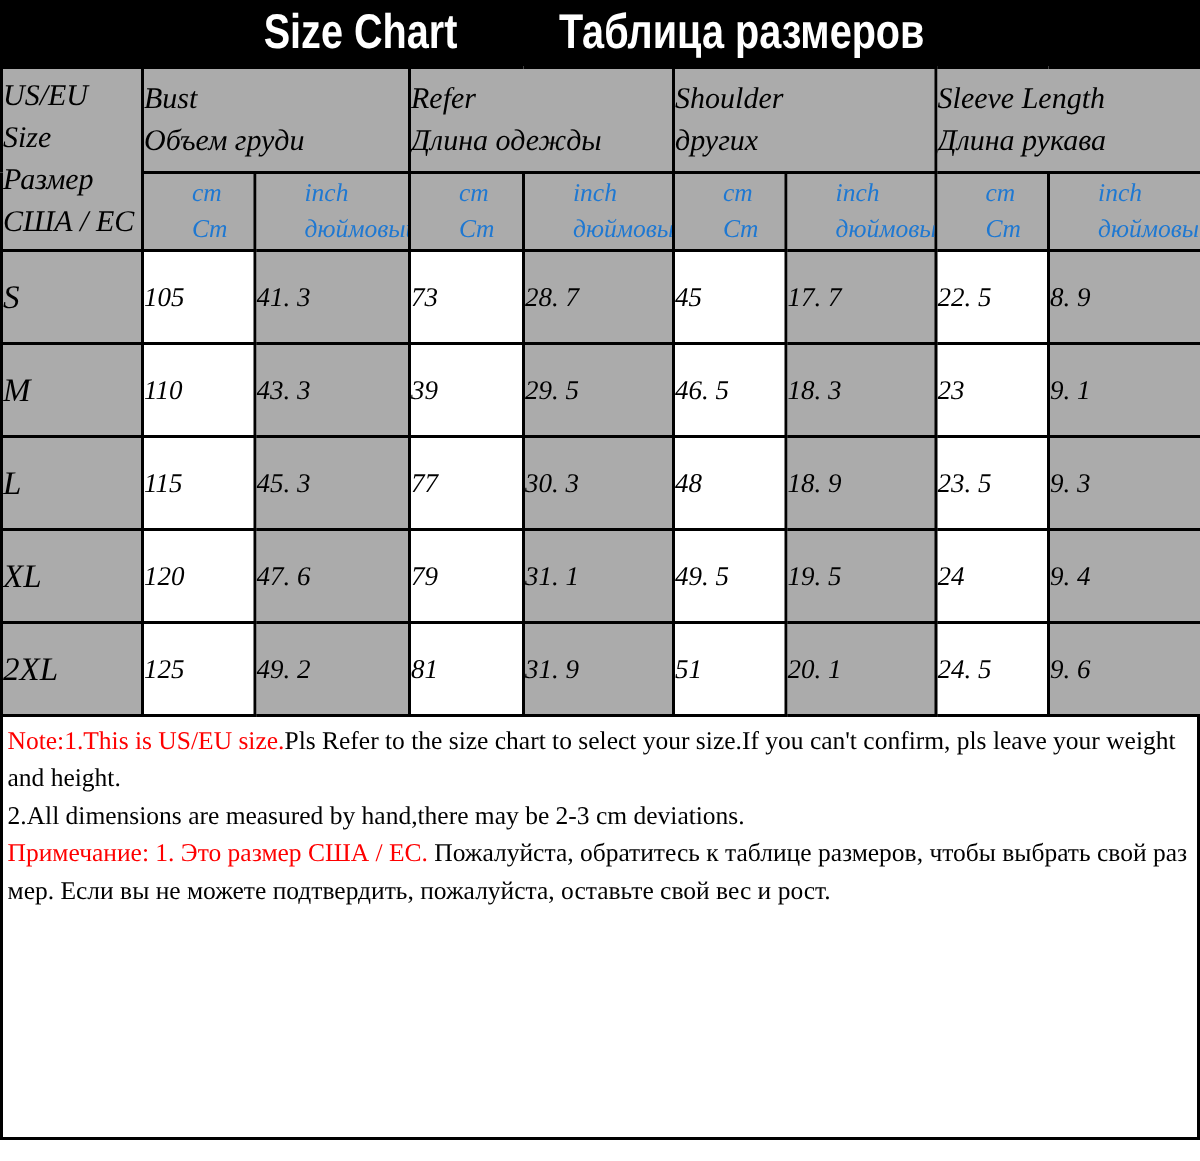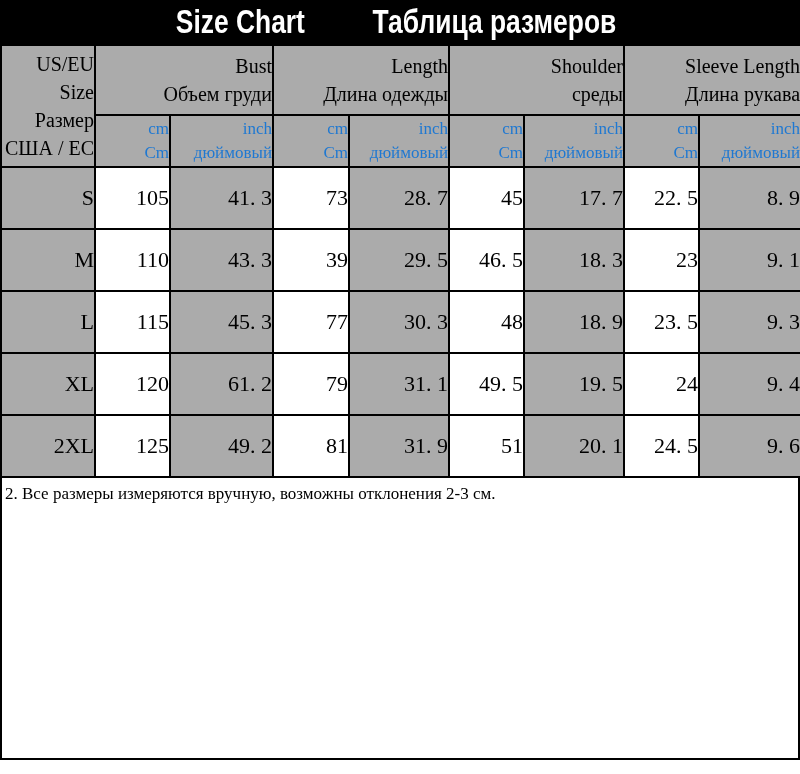--- a/index.html
+++ b/index.html
@@ -20,30 +20,30 @@
   }
   .title-bar span{
     color:#fff;font-family:"Liberation Sans", sans-serif;
     font-weight:bold;font-size:30px;letter-spacing:0px;
     transform:scale(0.88,1.08);transform-origin:center;white-space:nowrap;
   }
   table.size-table{
     width:800px;border-collapse:collapse;table-layout:fixed;
   }
   .size-table th,.size-table td{
-    border:2px solid #000;text-align:right;vertical-align:middle;
-    padding:0;font-weight:normal;overflow:hidden;
+    border:2px solid #000;text-align:left;vertical-align:middle;
+    padding:0;font-weight:normal;overflow:hidden;font-style:italic;
   }
   .gray{background:var(--cell_gray);}
   .white{background:#ffffff;}
   tr.measure-row th{height:70px;font-size:20px;line-height:28px;}
   tr.unit-row th{height:52px;font-size:17px;line-height:24px;}
-  .unit-row th div{color:var(--accent_blue);}
+  .unit-row th div{color:var(--accent_blue);margin-left:32px;}
   .size-col-header{font-size:19px;line-height:27px;}
-  tbody td{height:62px;font-size:22px;}
+  tbody td{height:62px;font-size:18px;}
   .size-cell{font-size:22px;}
   .notes{
     width:800px;height:282px;background:#fff;
     border:2px solid #000;border-top:none;
     padding:3px 2px 0 3px;
     font-size:17px;line-height:25px;
   }
   .notes p{margin:0;}
   .notes .ru{word-break:break-all;}
   .red{color:var(--note_red);}
@@ -76,26 +76,26 @@
           <div>US/EU</div>
           <div>Size</div>
           <div>Размер</div>
           <div>США / ЕС</div>
         </th>
         <th colspan="2" class="gray">
           <div>Bust</div>
           <div>Объем груди</div>
         </th>
         <th colspan="2" class="gray">
-          <div>Length</div>
+          <div>Refer</div>
           <div>Длина одежды</div>
         </th>
         <th colspan="2" class="gray">
           <div>Shoulder</div>
-          <div>среды</div>
+          <div>других</div>
         </th>
         <th colspan="2" class="gray">
           <div>Sleeve Length</div>
           <div>Длина рукава</div>
         </th>
       </tr>
       <tr class="unit-row">
         <th class="gray">
           <div>cm</div>
           <div>Cm</div>
@@ -160,21 +160,21 @@
         <td class="white">77</td>
         <td class="gray">30. 3</td>
         <td class="white">48</td>
         <td class="gray">18. 9</td>
         <td class="white">23. 5</td>
         <td class="gray">9. 3</td>
       </tr>
       <tr>
         <td class="gray size-cell">XL</td>
         <td class="white">120</td>
-        <td class="gray">61. 2</td>
+        <td class="gray">47. 6</td>
         <td class="white">79</td>
         <td class="gray">31. 1</td>
         <td class="white">49. 5</td>
         <td class="gray">19. 5</td>
         <td class="white">24</td>
         <td class="gray">9. 4</td>
       </tr>
       <tr>
         <td class="gray size-cell">2XL</td>
         <td class="white">125</td>
@@ -183,16 +183,18 @@
         <td class="gray">31. 9</td>
         <td class="white">51</td>
         <td class="gray">20. 1</td>
         <td class="white">24. 5</td>
         <td class="gray">9. 6</td>
       </tr>
     </tbody>
   </table>
 
   <section class="notes">
-    <p class="ru">2. Все размеры измеряются вручную, возможны отклонения 2-3 см.</p>
+    <p><span class="red">Note:1.This is US/EU size.</span><span>Pls Refer to the size chart to select your size.If you can't confirm, pls leave your weight and height.</span></p>
+    <p>2.All dimensions are measured by hand,there may be 2-3 cm deviations.</p>
+    <p class="ru"><span class="red">Примечание: 1. Это размер США / ЕС.</span><span> Пожалуйста, обратитесь к таблице размеров, чтобы выбрать свой размер. Если вы не можете подтвердить, пожалуйста, оставьте свой вес и рост.</span></p>
   </section>
 
 </div>
 
 </body></html>

